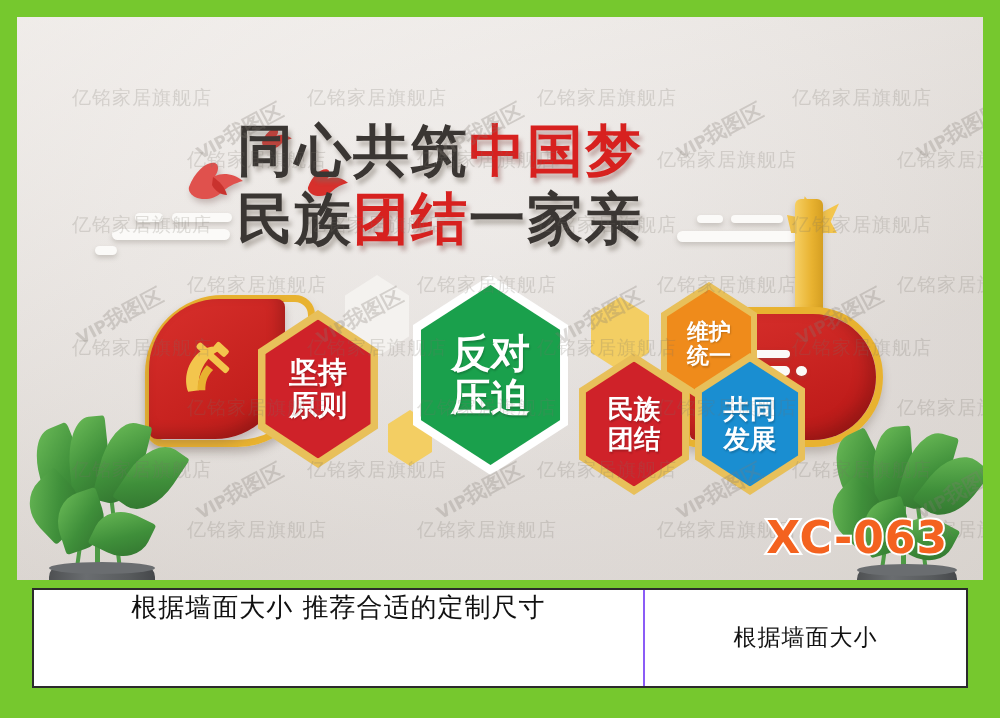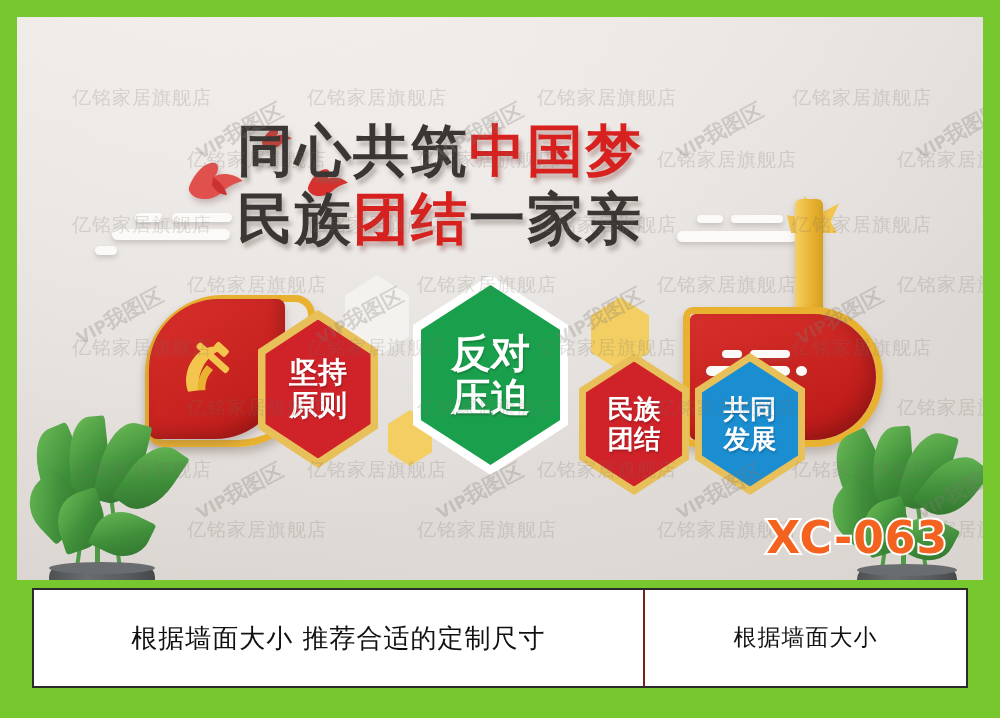--- a/index.html
+++ b/index.html
@@ -191,22 +191,22 @@
   .bottom {
     position:absolute;
     left:32px; top:588px; width:936px; height:100px;
     background:#ffffff;
     border:2px solid #2b2b2b;
     display:flex;
     z-index:7;
   }
   .bottom-left {
     flex: 0 0 611px;
-    display:flex; align-items:center; justify-content:center;
-    border-right:2px solid #7f1d1d;
+    display:flex; align-items:flex-start; justify-content:center;
+    border-right:2px solid #8b5cf6;
   }
   .bottom-right {
     flex:1;
     display:flex; flex-direction:column; align-items:center; justify-content:center;
   }
   .b-text {
     font-family:"DejaVu Sans", sans-serif;
     color:#111;
     font-size:26px;
     letter-spacing:1px;
@@ -289,20 +289,26 @@
       </div>
     </div>
 
     <div class="hex" style="left:396px; top:258px; width:155px; height:200px; background:#ffffff;">
       <div class="hex-in" style="background:#1aa04c; transform:scale(.90);">
         <span class="hex-label" style="font-size:44px;">反对
 压迫</span>
       </div>
     </div>
 
+    <div class="hex" style="left:644px; top:265px; width:96px; height:124px; background:#e8c05a;">
+      <div class="hex-in" style="background:#ef8b1b; transform:scale(.88);">
+        <span class="hex-label" style="font-size:25px;">维护
+统一</span>
+      </div>
+    </div>
 
     <div class="hex" style="left:562px; top:336px; width:110px; height:142px; background:#e8c05a;">
       <div class="hex-in" style="background:#cf2229; transform:scale(.88);">
         <span class="hex-label" style="font-size:30px;">民族
 团结</span>
       </div>
     </div>
 
     <div class="hex" style="left:678px; top:336px; width:110px; height:142px; background:#e8c05a;">
       <div class="hex-in" style="background:#1a8ed1; transform:scale(.88);">

